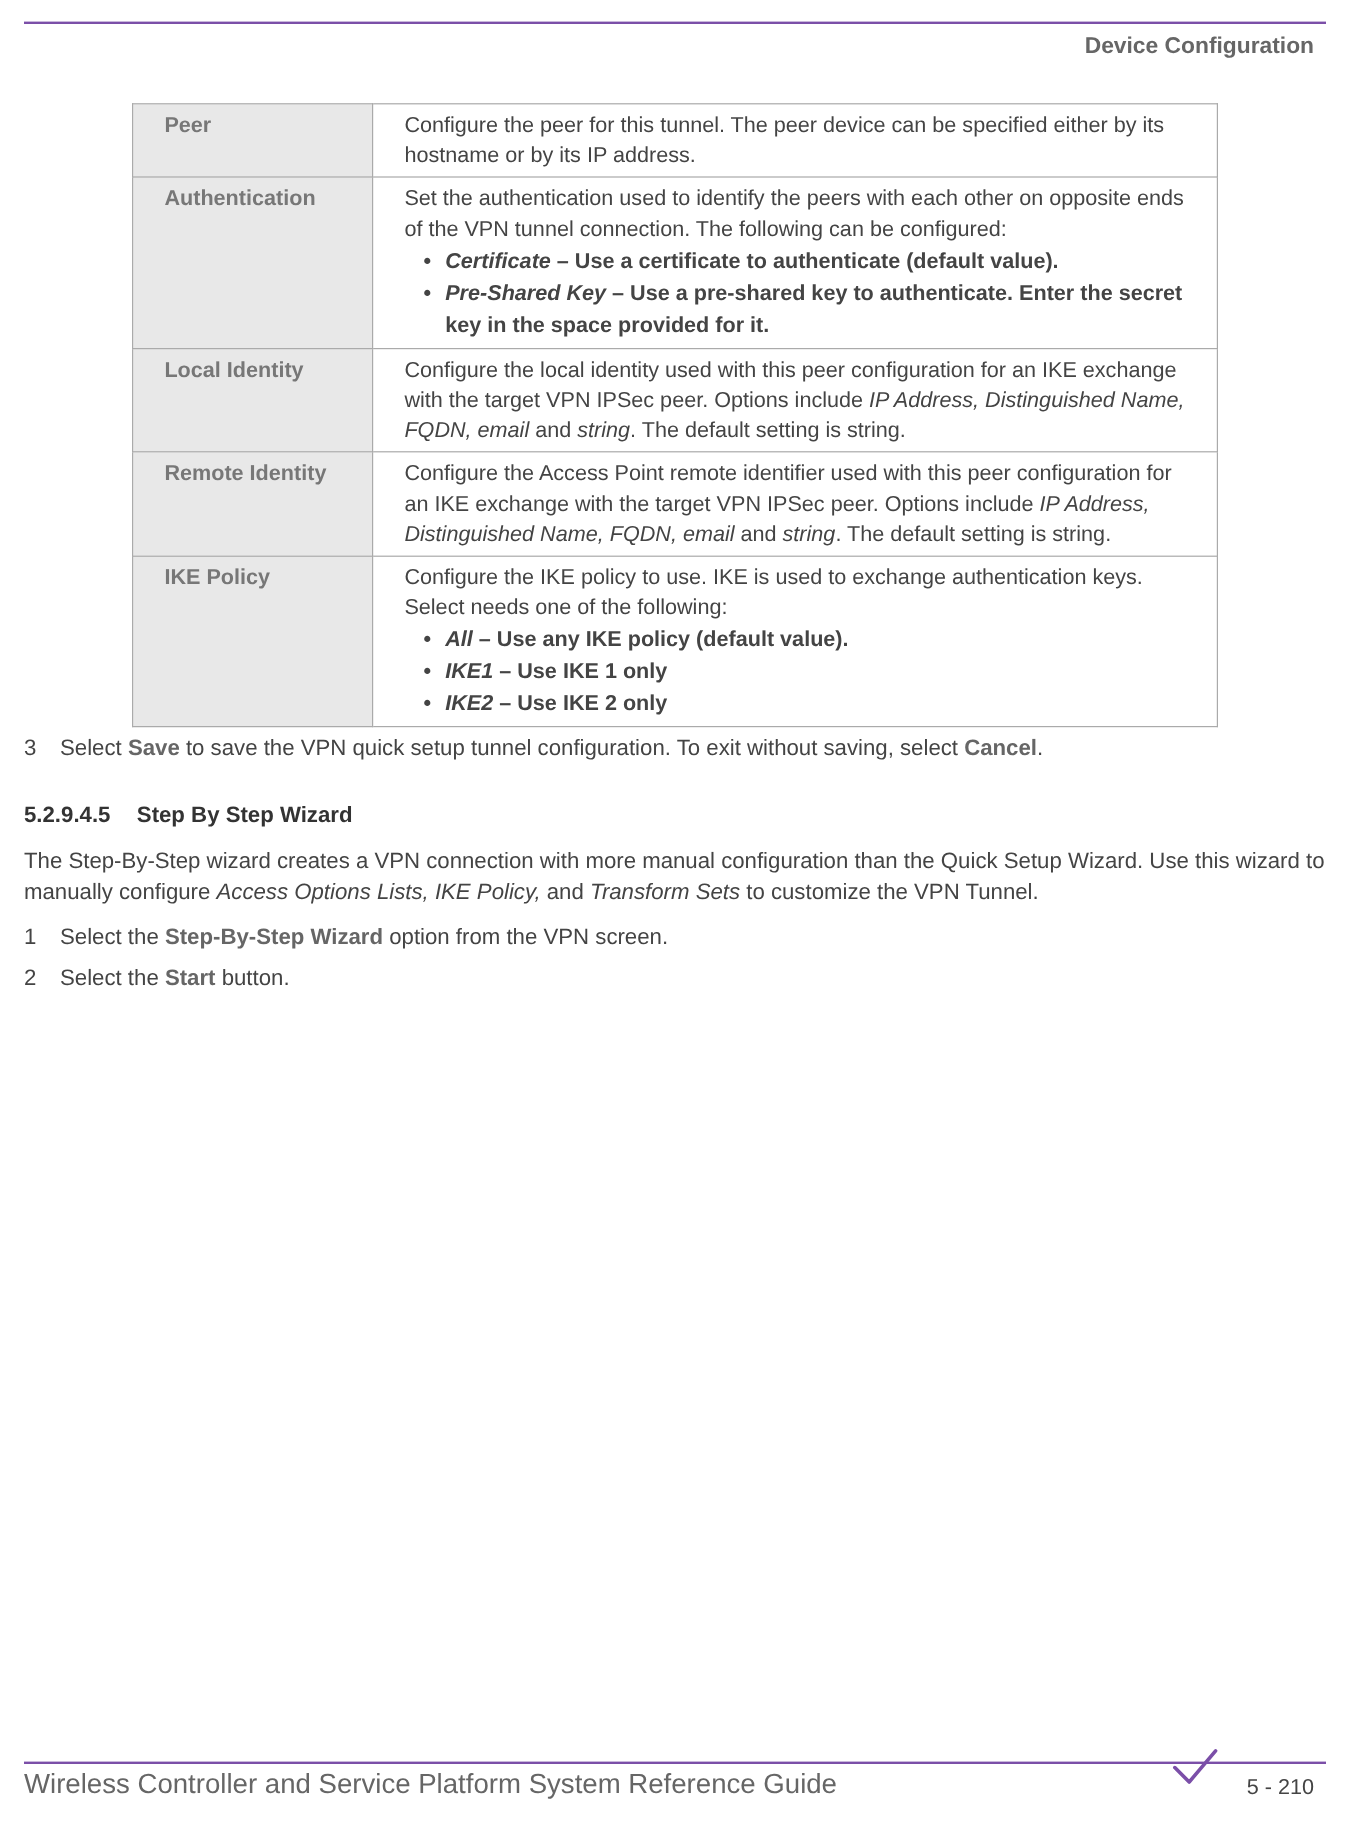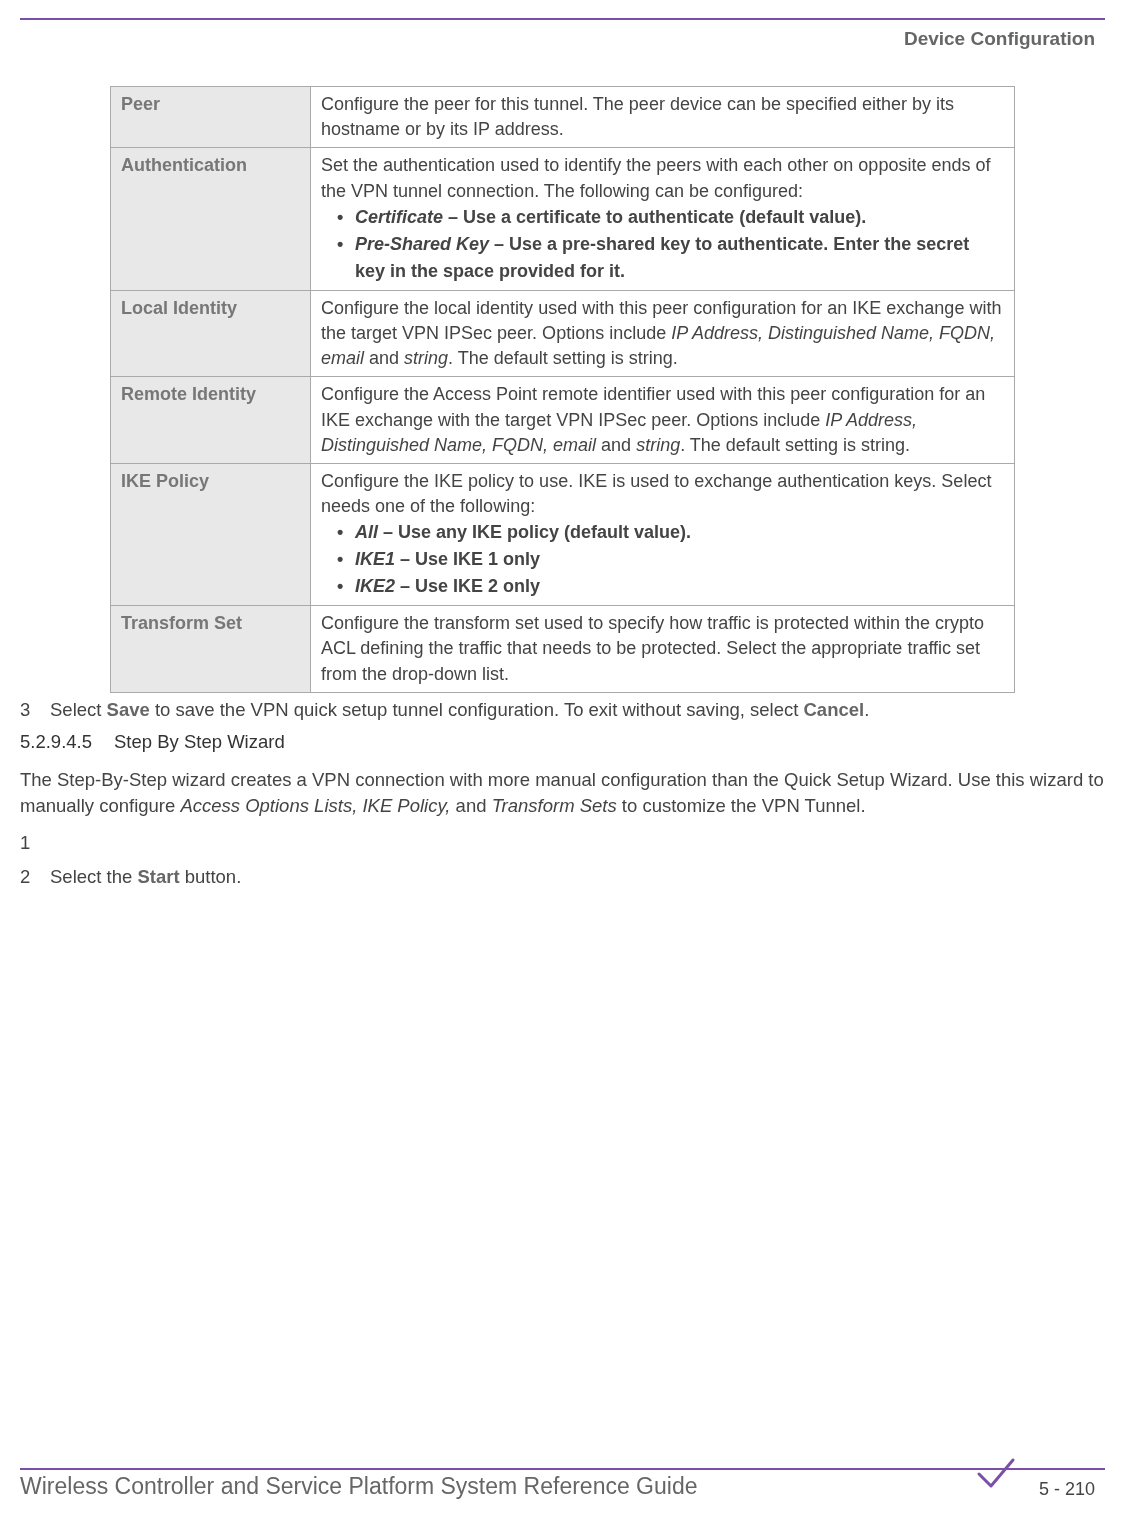--- a/index.html
+++ b/index.html
@@ -39,21 +39,21 @@
       right: 20px;
     }
     .config-table {
       width: 100%;
       border-collapse: collapse;
       margin: 0 90px 0 90px;
       width: calc(100% - 180px);
     }
     .config-table td {
       border: 1px solid #aaa;
-      padding: 5px 10px;
+      padding: 5px 26px;
       vertical-align: top;
       font-size: 18px;
       line-height: 1.4;
       color: #444;
     }
     .config-table td:first-child {
       width: 200px;
       background: #e8e8e8;
       color: #777;
       font-weight: bold;
@@ -101,22 +101,22 @@
       width: 30px;
       flex-shrink: 0;
     }
     .bold {
       font-weight: bold;
       color: #666;
       text-align: right;
     }
     .section-heading {
       font-size: 18.5px;
-      font-weight: normal;
-      margin: 8px 0 14px 0;
+      font-weight: bold;
+      margin: 32px 0 14px 0;
       color: #333;
     }
     .section-num {
       display: inline-block;
       margin-right: 22px;
     }
     .footer-line {
       position: absolute;
       bottom: 48px;
       left: 20px;
@@ -184,43 +184,40 @@
       <td>IKE Policy</td>
       <td>
         <span>Configure the IKE policy to use. IKE is used to exchange authentication keys. Select needs one of the following:</span>
         <ul class="bullet-list">
           <li><span class="italic">All</span><span> – Use any IKE policy (default value).</span></li>
           <li><span class="italic">IKE1</span><span> – Use IKE 1 only</span></li>
           <li><span class="italic">IKE2</span><span> – Use IKE 2 only</span></li>
         </ul>
       </td>
     </tr>
-    <tr>
-      <td>Transform Set</td>
-      <td>Configure the transform set used to specify how traffic is protected within the crypto ACL defining the traffic that needs to be protected. Select the appropriate traffic set from the drop-down list.</td>
-    </tr>
   </tbody>
     </table>
 
   <div class="step-list">
     <div class="step-item">
       <div class="step-num">3</div>
       <div><span>Select </span><span class="bold">Save</span><span> to save the VPN quick setup tunnel configuration. To exit without saving, select </span><span class="bold">Cancel</span><span>.</span></div>
     </div>
   </div>
 
   <div class="section-heading">
     <span class="section-num">5.2.9.4.5</span><span>Step By Step Wizard</span>
   </div>
 
   <div class="body-text"><span>The Step-By-Step wizard creates a VPN connection with more manual configuration than the Quick Setup Wizard. Use this wizard to manually configure </span><span class="italic">Access Options Lists, IKE Policy,</span><span> and </span><span class="italic">Transform Sets</span><span> to customize the VPN Tunnel.</span></div>
 
   <div class="step-list" style="margin-top:12px;">
     <div class="step-item">
       <div class="step-num">1</div>
+      <div><span>Select the </span><span class="bold">Step-By-Step Wizard</span><span> option from the VPN screen.</span></div>
     </div>
     <div class="step-item">
       <div class="step-num">2</div>
       <div><span>Select the </span><span class="bold">Start</span><span> button.</span></div>
     </div>
   </div>
 
 </div>
 
 <div class="footer-line"></div>

